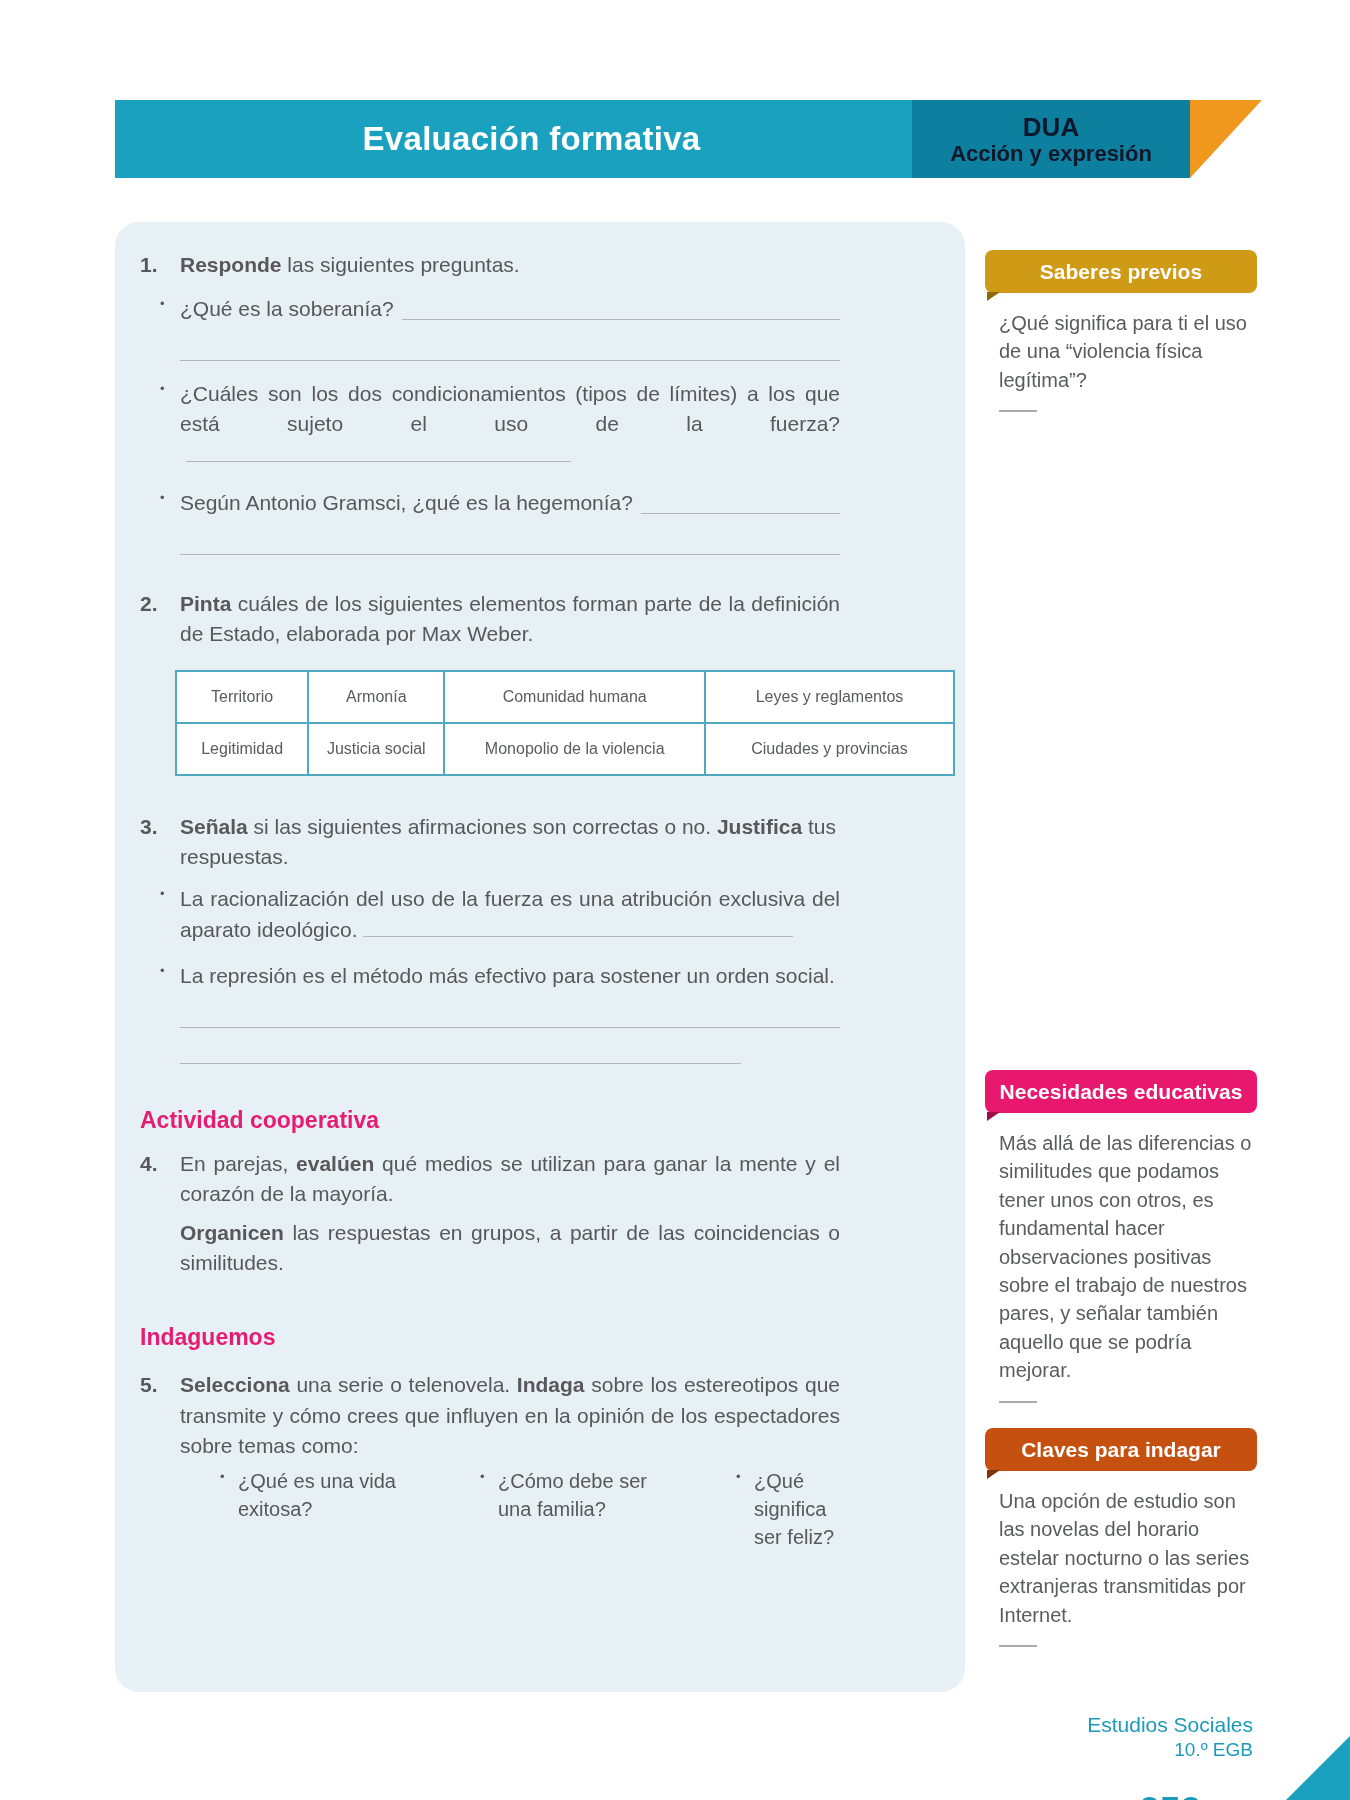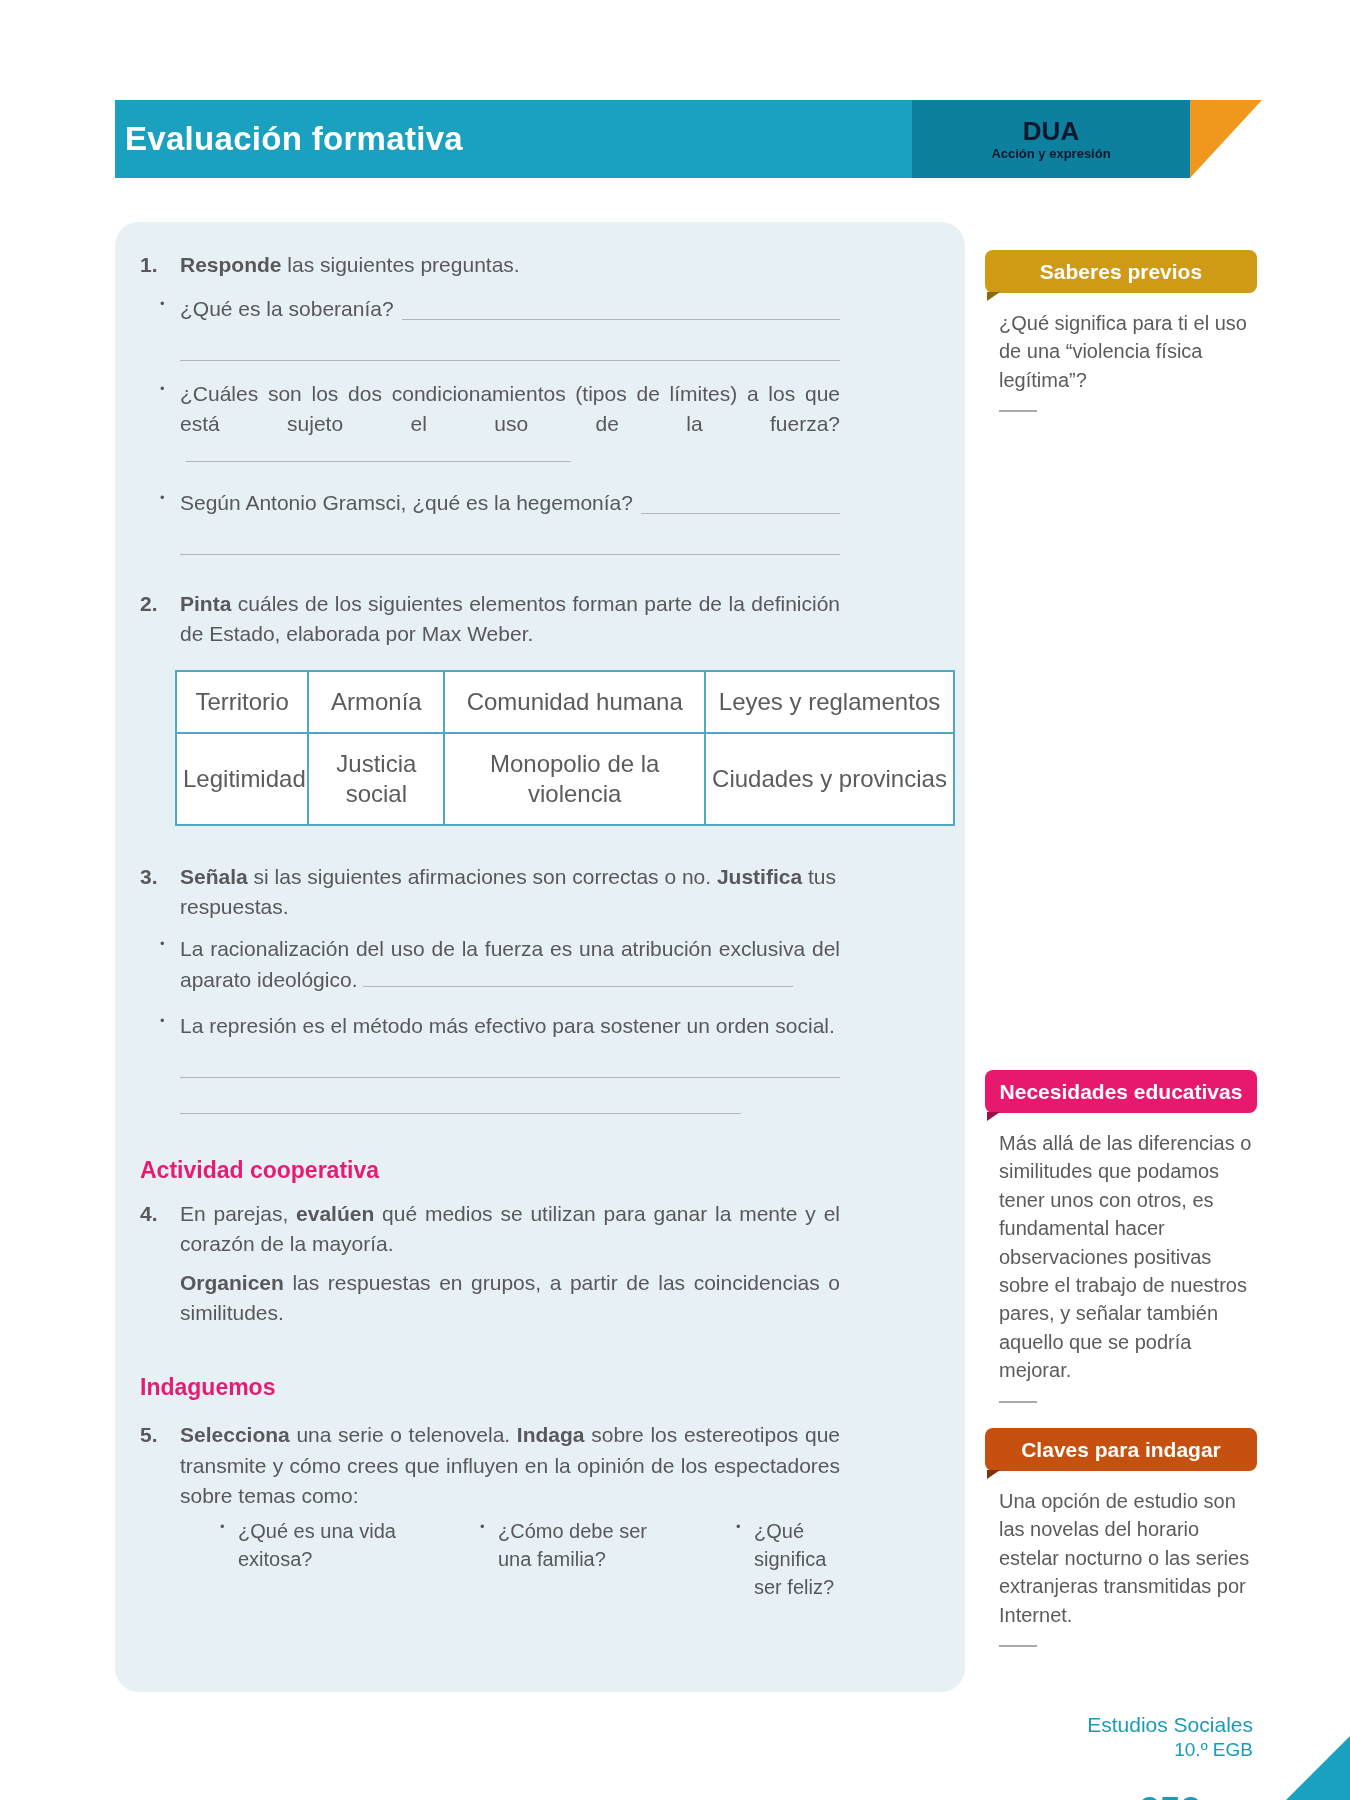--- a/index.html
+++ b/index.html
@@ -2,25 +2,25 @@
 <html><head>
 <meta charset="utf-8">
 <style>
   * { box-sizing: border-box; }
   html,body { margin:0; padding:0; background:#ffffff; }
   body { font-family:"Liberation Sans", sans-serif; }
   .page { position:relative; width:1350px; height:1800px; background:#ffffff; overflow:hidden; color:#58585a; }
 
   
   .banner { position:absolute; left:115px; top:100px; width:1147px; height:78px; display:flex; }
-  .banner-left { flex:1; background:#1ba1c0; display:flex; align-items:center; padding-left:10px; }
+  .banner-left { flex:1; background:#1ba1c0; display:flex; align-items:center; padding-left:36px;justify-content:center; }
   .banner-title { color:#ffffff; font-size:33px; font-weight:700; letter-spacing:.3px; }
   .banner-dua { width:278px; background:#0d7f9f; color:#0f172a; display:flex; flex-direction:column; align-items:center; justify-content:center; gap:3px; }
   .dua-title { font-size:26px; font-weight:700; line-height:1; }
-  .dua-sub { font-size:13px; font-weight:700; line-height:1; }
+  .dua-sub { font-size:22px; font-weight:700; line-height:1; }
   .banner-corner { width:0; height:0; border-top:78px solid #f0981d; border-right:72px solid transparent; }
 
   
   .main-box { position:absolute; left:115px; top:222px; width:850px; height:1470px;
               background:#e7f0f4; border-radius:24px; padding:28px 125px 0 25px;
               font-size:21px; line-height:1.45; }
   p { margin:0; }
   b { font-weight:700; }
   .just { text-align:justify; }
   .ex { display:flex; }
@@ -33,21 +33,21 @@
   .fillrow { display:flex; }
   .fillrow .qtext { white-space:nowrap; }
   .fillrow .fill { flex:1; border-bottom:1.5px solid #b4b5b7; margin:0 0 5px 8px; }
   .blank { height:36px; border-bottom:1.5px solid #b4b5b7; }
   .blank.w85 { width:85%; }
   .ifill { display:inline-block; border-bottom:1.5px solid #b4b5b7; height:14px; vertical-align:baseline; margin-left:6px; }
   .w385 { width:385px; } .w430 { width:430px; } .w140 { width:140px; }
 
   .weber-table { border-collapse:collapse; width:780px; margin:20px 0 0 35px; table-layout:fixed; }
   .weber-table td { border:2px solid #4fa9c3; background:#ffffff; text-align:center;
-                    font-size:24px; color:#5a5b5d; padding:15px 6px; line-height:1.25; }
+                    font-size:16px; color:#5a5b5d; padding:15px 6px; line-height:1.25; }
   .col1{width:17%} .col2{width:17.5%} .col3{width:33.5%} .col4{width:32%}
 
   .section-heading { color:#e61c72; font-weight:700; font-size:23px; }
 
   .opts { display:flex; margin:6px 0 0 72px; }
   .opt { display:flex; margin-right:62px; }
   .opt:last-child { margin-right:0; }
   .opt .dot { flex:0 0 26px; }
   .opt-text { font-size:20px; line-height:1.4; }
   .opt1 .opt-text { width:172px; }

